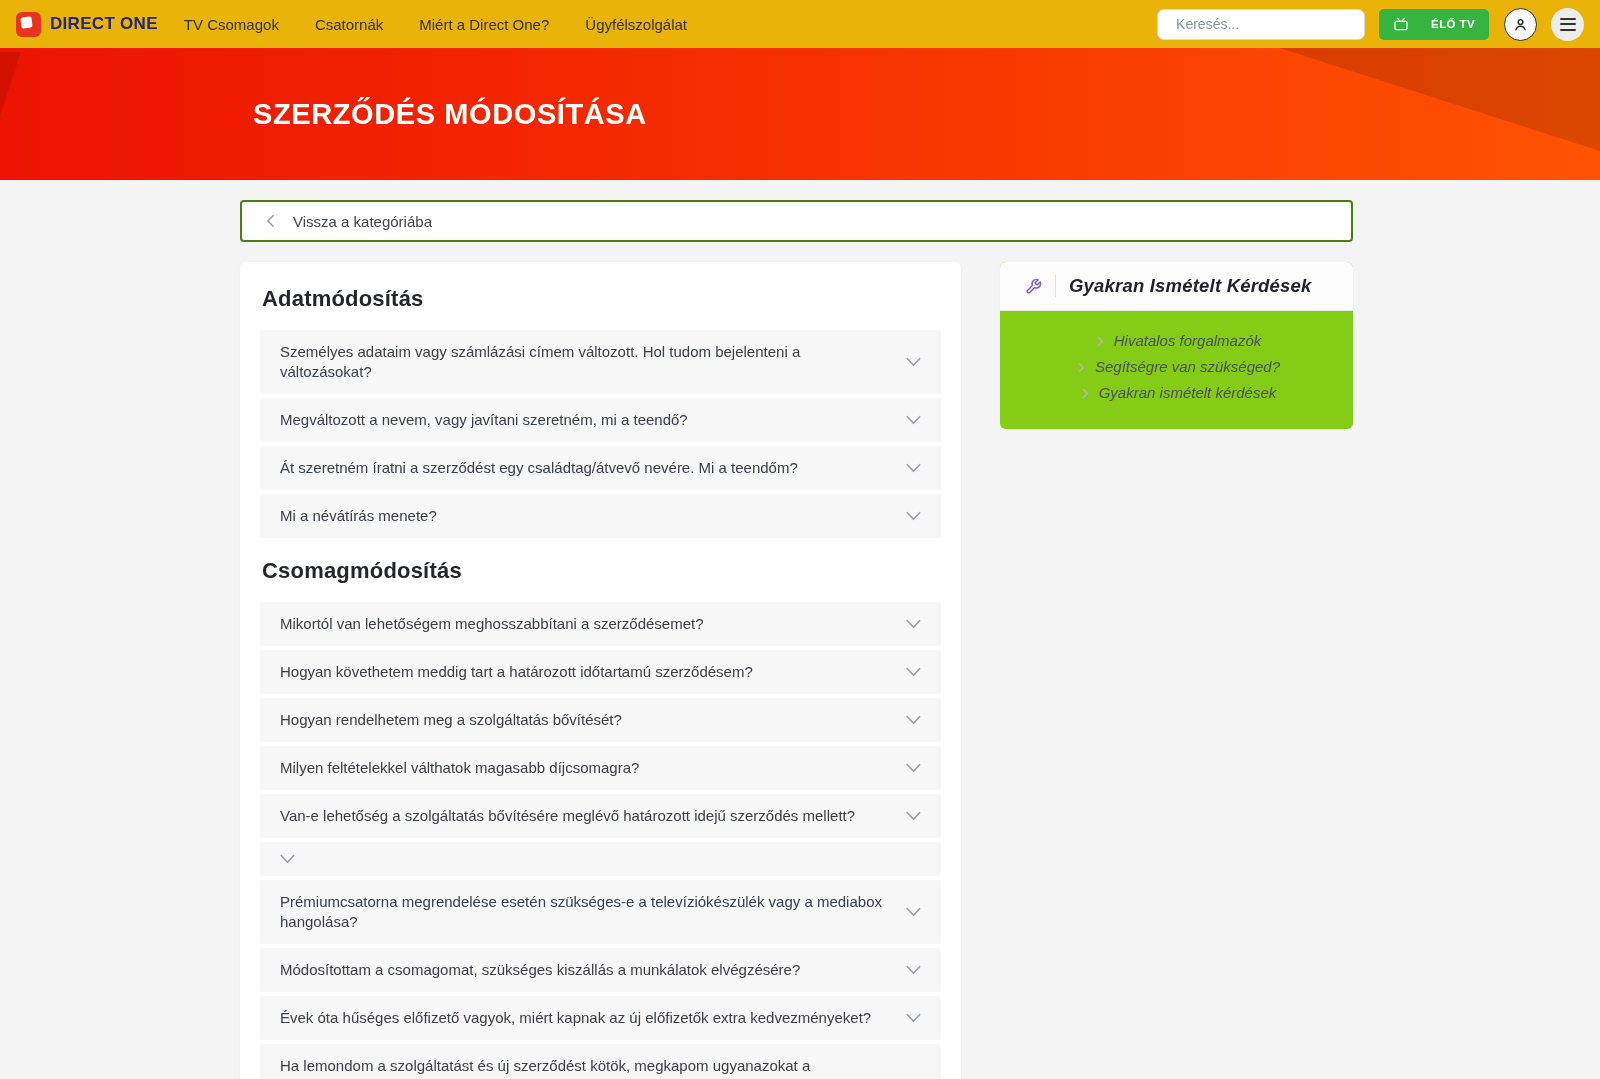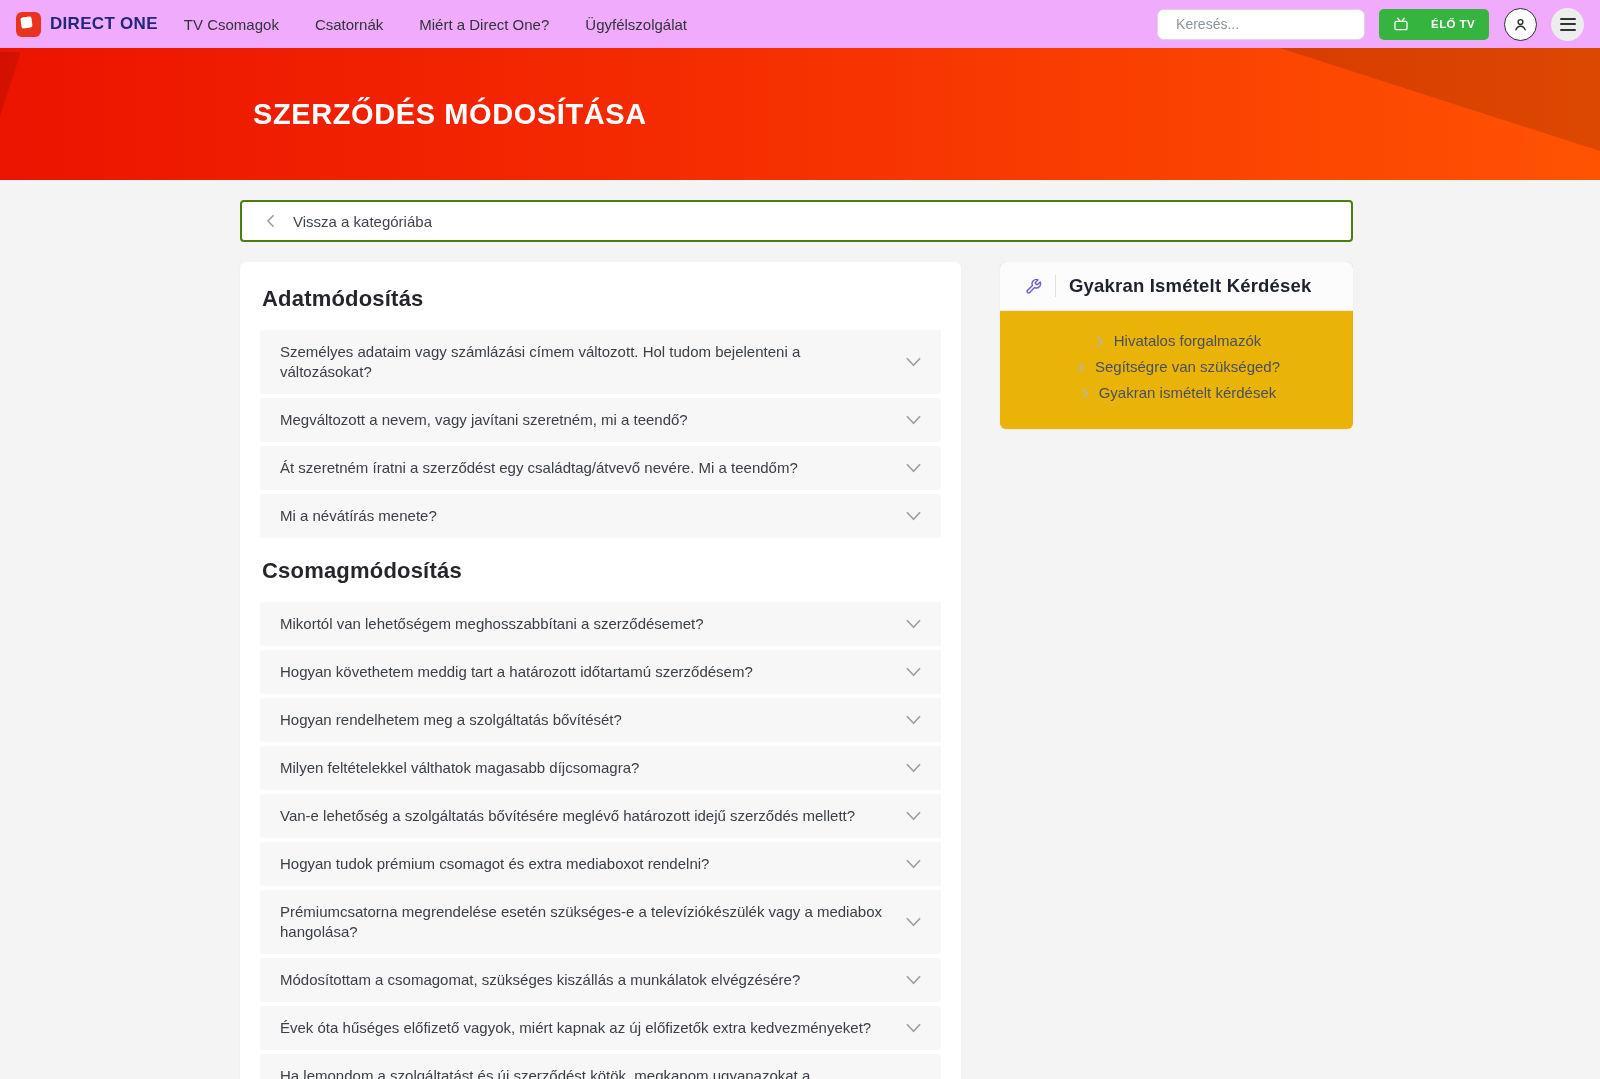--- a/index.html
+++ b/index.html
@@ -6,21 +6,21 @@
   html,body { width:1600px; }
   body {
     height:1079px; overflow:hidden;
     background:#f4f4f5;
     font-family:"Liberation Sans", sans-serif;
     -webkit-font-smoothing:antialiased;
   }
 
   
   .navbar {
-    height:48px; background:#f0abfc;
+    height:48px; background:#eab308;
     display:flex; align-items:center;
     padding:0 16px;
   }
   .logo { display:flex; align-items:center; gap:9px; cursor:pointer; }
   .logo-mark {
     width:25px; height:25px; background:#e9331f; border-radius:6px;
     position:relative; flex-shrink:0;
   }
   .logo-mark::before {
     content:""; position:absolute; left:5px; top:5px;
@@ -104,23 +104,24 @@
   .acc-item {
     background:#f7f7f8; border-radius:2px; margin-bottom:4px;
     display:flex; align-items:center; justify-content:space-between;
     padding:12px 20px; cursor:pointer;
   }
   .acc-q { font-size:15px; color:#3b4047; line-height:20px; padding-right:10px; }
   .chev { flex-shrink:0; }
 
   
   .side-card {
-    width:353px; background:#eab308; border-radius:6px;
+    width:353px; background:#84cc16; border-radius:6px;
     box-shadow:0 1px 2px rgba(0,0,0,0.05);
     overflow:hidden;
+    font-style:italic;
   }
   .side-header {
     display:flex; align-items:center; height:49px;
     padding:0 20px 0 25px; background:#fcfcfd;
     border-bottom:1px solid #e9eaec;
   }
   .side-divider { width:1px; height:22px; background:#dfe1e5; margin:0 13px; }
   .side-title { font-size:18.5px; font-weight:700; color:#1e222d; letter-spacing:.2px; }
   .side-body { padding:17px 20px 23px 25px; }
   .side-link {
@@ -243,21 +244,20 @@
             <path d="M1.5 1.5L8 8.5l6.5-7"></path>
           </svg>
       </div>
       <div class="acc-item">
         <span class="acc-q">Van-e lehetőség a szolgáltatás bővítésére meglévő határozott idejű szerződés mellett?</span>
         <svg class="chev" width="15" height="10" viewBox="0 0 16 10" fill="none" stroke="#9aa0a8" stroke-width="1.8" stroke-linecap="round" stroke-linejoin="round">
             <path d="M1.5 1.5L8 8.5l6.5-7"></path>
           </svg>
       </div>
       <div class="acc-item">
-        <span class="acc-q">Hogyan tudok prémium csomagot és extra mediaboxot rendelni?</span>
         <svg class="chev" width="15" height="10" viewBox="0 0 16 10" fill="none" stroke="#9aa0a8" stroke-width="1.8" stroke-linecap="round" stroke-linejoin="round">
             <path d="M1.5 1.5L8 8.5l6.5-7"></path>
           </svg>
       </div>
       <div class="acc-item">
         <span class="acc-q">Prémiumcsatorna megrendelése esetén szükséges-e a televíziókészülék vagy a mediabox hangolása?</span>
         <svg class="chev" width="15" height="10" viewBox="0 0 16 10" fill="none" stroke="#9aa0a8" stroke-width="1.8" stroke-linecap="round" stroke-linejoin="round">
             <path d="M1.5 1.5L8 8.5l6.5-7"></path>
           </svg>
       </div>

